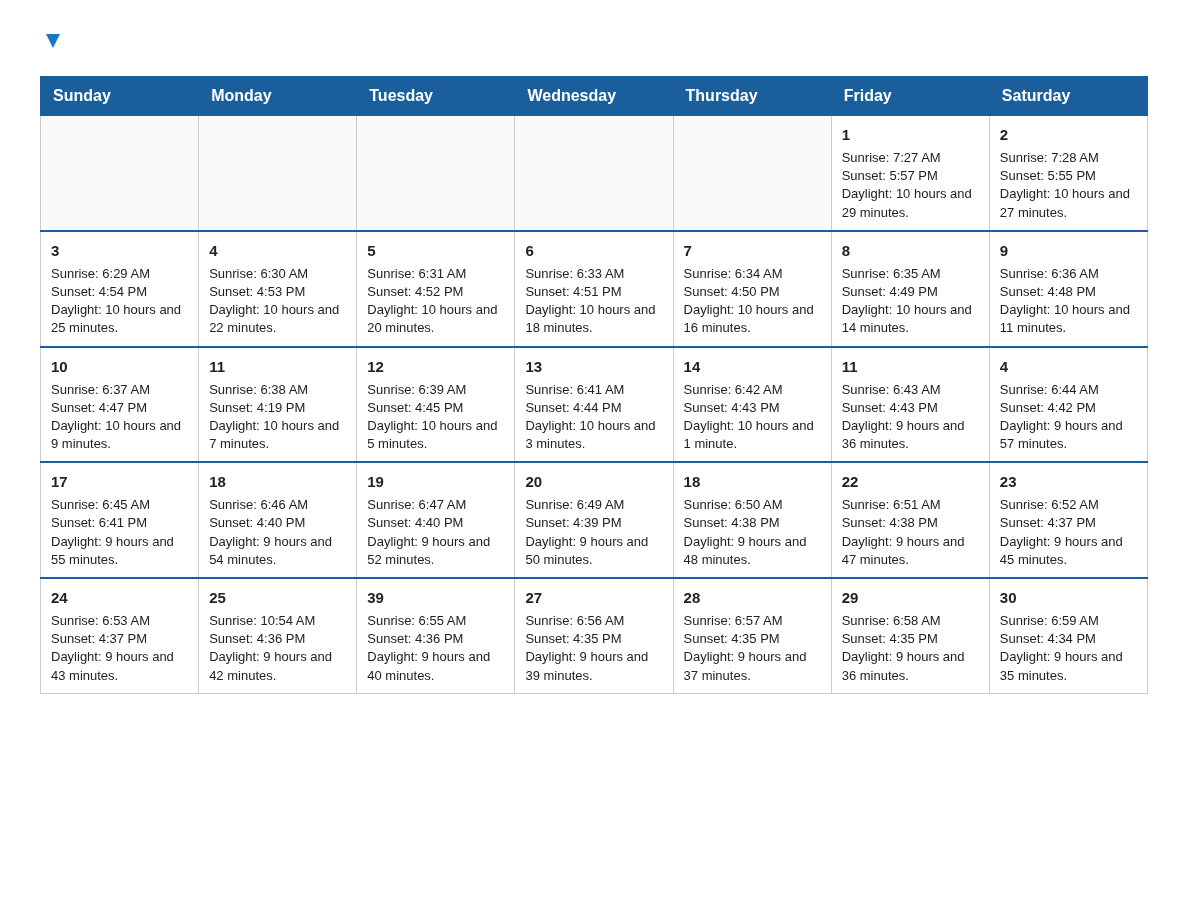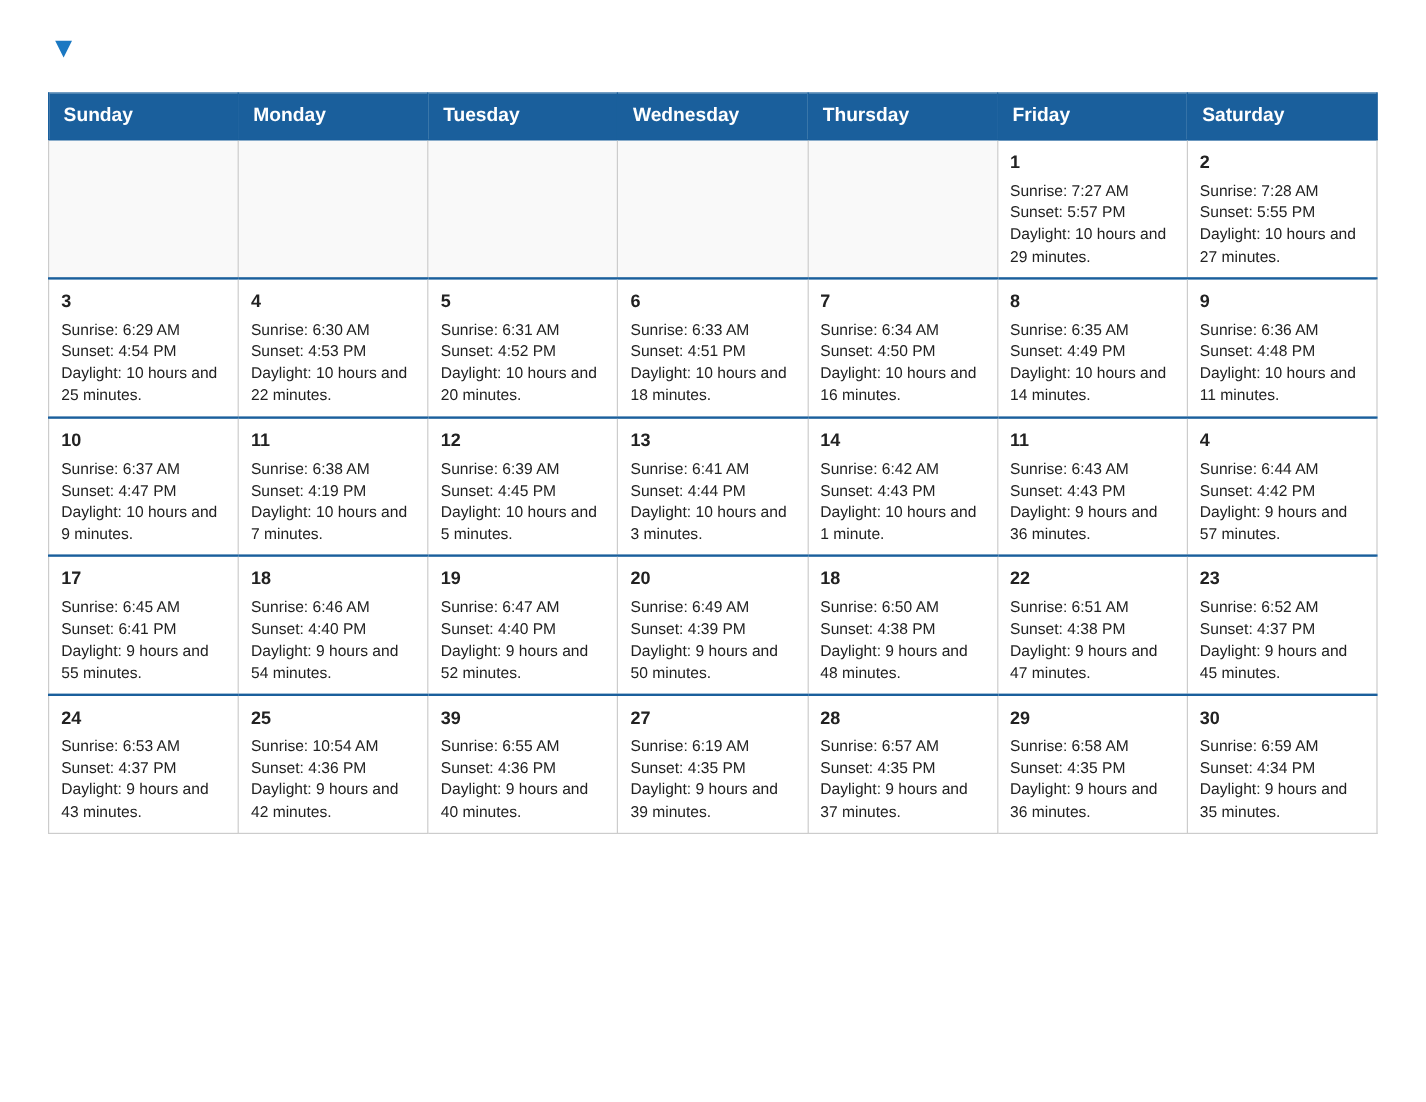--- a/index.html
+++ b/index.html
@@ -161,19 +161,19 @@
         <td><span class="day-number">19</span><span>Sunrise: 6:47 AM</span><br><span>Sunset: 4:40 PM</span><br><span>Daylight: 9 hours and 52 minutes.</span></td>
         <td><span class="day-number">20</span><span>Sunrise: 6:49 AM</span><br><span>Sunset: 4:39 PM</span><br><span>Daylight: 9 hours and 50 minutes.</span></td>
         <td><span class="day-number">18</span><span>Sunrise: 6:50 AM</span><br><span>Sunset: 4:38 PM</span><br><span>Daylight: 9 hours and 48 minutes.</span></td>
         <td><span class="day-number">22</span><span>Sunrise: 6:51 AM</span><br><span>Sunset: 4:38 PM</span><br><span>Daylight: 9 hours and 47 minutes.</span></td>
         <td><span class="day-number">23</span><span>Sunrise: 6:52 AM</span><br><span>Sunset: 4:37 PM</span><br><span>Daylight: 9 hours and 45 minutes.</span></td>
       </tr>
       <tr class="row-separator">
         <td><span class="day-number">24</span><span>Sunrise: 6:53 AM</span><br><span>Sunset: 4:37 PM</span><br><span>Daylight: 9 hours and 43 minutes.</span></td>
         <td><span class="day-number">25</span><span>Sunrise: 10:54 AM</span><br><span>Sunset: 4:36 PM</span><br><span>Daylight: 9 hours and 42 minutes.</span></td>
         <td><span class="day-number">39</span><span>Sunrise: 6:55 AM</span><br><span>Sunset: 4:36 PM</span><br><span>Daylight: 9 hours and 40 minutes.</span></td>
-        <td><span class="day-number">27</span><span>Sunrise: 6:19 AM</span><br><span>Sunset: 4:35 PM</span><br><span>Daylight: 9 hours and 39 minutes.</span></td>
+        <td><span class="day-number">27</span><span>Sunrise: 6:56 AM</span><br><span>Sunset: 4:35 PM</span><br><span>Daylight: 9 hours and 39 minutes.</span></td>
         <td><span class="day-number">28</span><span>Sunrise: 6:57 AM</span><br><span>Sunset: 4:35 PM</span><br><span>Daylight: 9 hours and 37 minutes.</span></td>
         <td><span class="day-number">29</span><span>Sunrise: 6:58 AM</span><br><span>Sunset: 4:35 PM</span><br><span>Daylight: 9 hours and 36 minutes.</span></td>
         <td><span class="day-number">30</span><span>Sunrise: 6:59 AM</span><br><span>Sunset: 4:34 PM</span><br><span>Daylight: 9 hours and 35 minutes.</span></td>
       </tr>
     </tbody>
 </table>
 
 </body></html>

